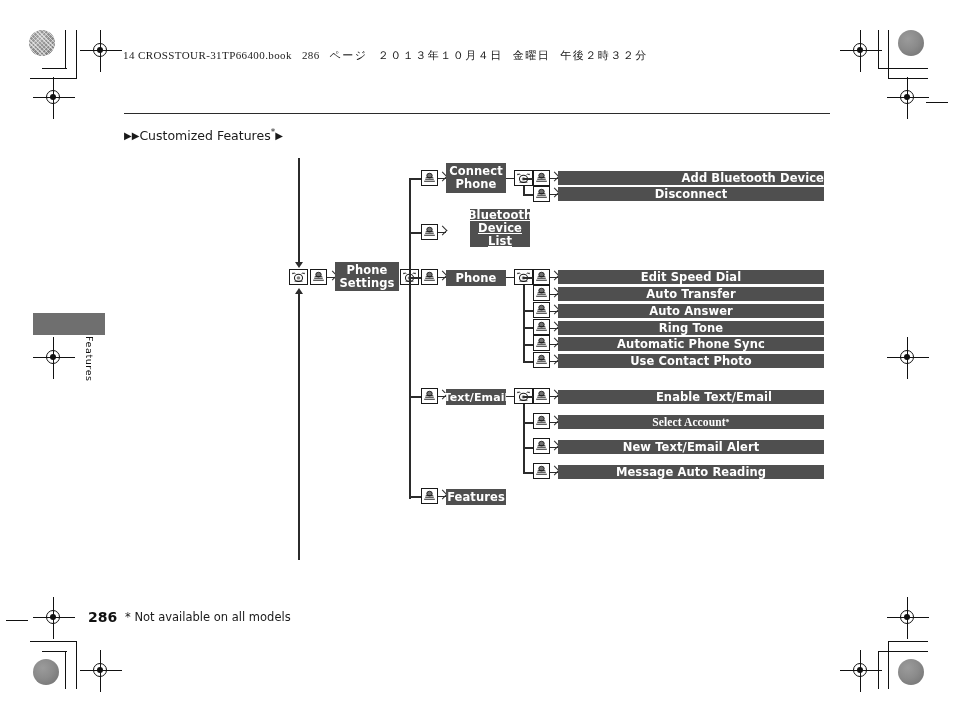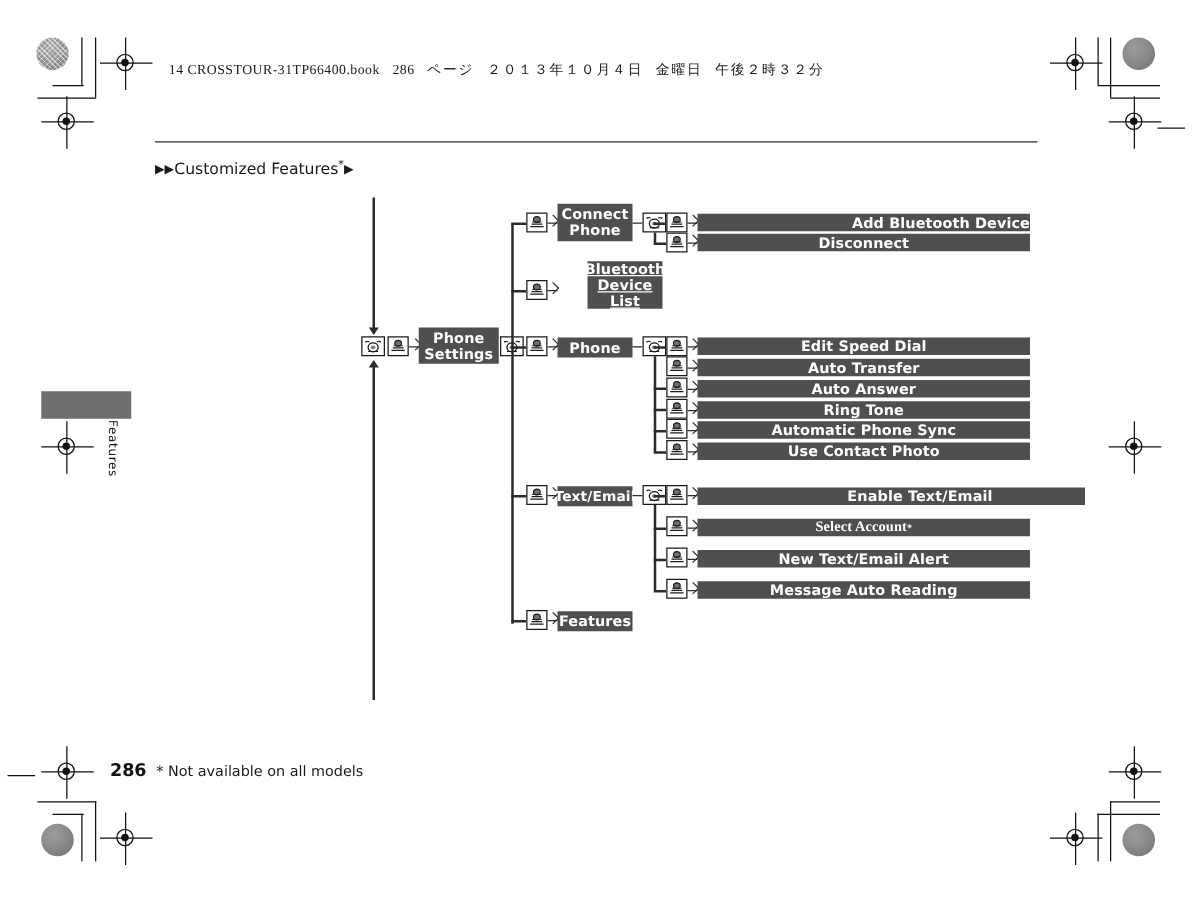--- a/index.html
+++ b/index.html
@@ -39,21 +39,21 @@
   }
 
   .cline{position:absolute;background:#111;}
   .cline.h{height:1px;}
   .cline.v{width:1px;}
 
   
   .bookline{
     position:absolute;left:123px;top:48px;
     font-family:"Liberation Serif", serif;
-    font-size:11px;letter-spacing:.4px;color:#1a1a1a;white-space:nowrap;margin-left:12px;
+    font-size:11px;letter-spacing:.4px;color:#1a1a1a;white-space:nowrap;
   }
   .bookline .jp{font-family:"DejaVu Sans", sans-serif;letter-spacing:1.5px;}
   .bookline .sp{display:inline-block;width:10px;}
 
   .breadcrumb{
     position:absolute;left:124px;top:91px;
     font-size:12.5px;color:#1a1a1a;white-space:nowrap;
     font-family:"DejaVu Sans", sans-serif;
     margin-top:36px;
   }
@@ -512,21 +512,21 @@
       <div class="icon icon-push" style="left:533px;top:388px;">
         <svg viewBox="0 0 17 16" xmlns="http://www.w3.org/2000/svg">
             <ellipse cx="8.5" cy="5.3" rx="3.1" ry="2.7" fill="#6f6f6f" stroke="#1a1a1a" stroke-width="1"></ellipse>
             <path d="M3.6 9.4 h9.8" stroke="#1a1a1a" stroke-width="1.1"></path>
             <path d="M2.4 11.7 h12.2" stroke="#1a1a1a" stroke-width="1.1"></path>
             <path d="M4.2 7.6 h8.6" stroke="#1a1a1a" stroke-width="1"></path>
           </svg>
       </div>
       <div class="ln h" style="left:550px;top:395.5px;width:8px;"></div>
       <div class="chev" style="left:551px;top:390px;"></div>
-      <div class="node bar" style="left:558px;top:390px;width:310px;height:14px;padding-left:46px;">
+      <div class="node bar" style="left:558px;top:390px;width:266px;height:14px;padding-left:46px;">
         <span>Enable Text/Email</span>
       </div>
 
       <div class="ln h" style="left:523px;top:422px;width:10px;"></div>
       <div class="icon icon-push" style="left:533px;top:413px;">
         <svg viewBox="0 0 17 16" xmlns="http://www.w3.org/2000/svg">
             <ellipse cx="8.5" cy="5.3" rx="3.1" ry="2.7" fill="#6f6f6f" stroke="#1a1a1a" stroke-width="1"></ellipse>
             <path d="M3.6 9.4 h9.8" stroke="#1a1a1a" stroke-width="1.1"></path>
             <path d="M2.4 11.7 h12.2" stroke="#1a1a1a" stroke-width="1.1"></path>
             <path d="M4.2 7.6 h8.6" stroke="#1a1a1a" stroke-width="1"></path>

